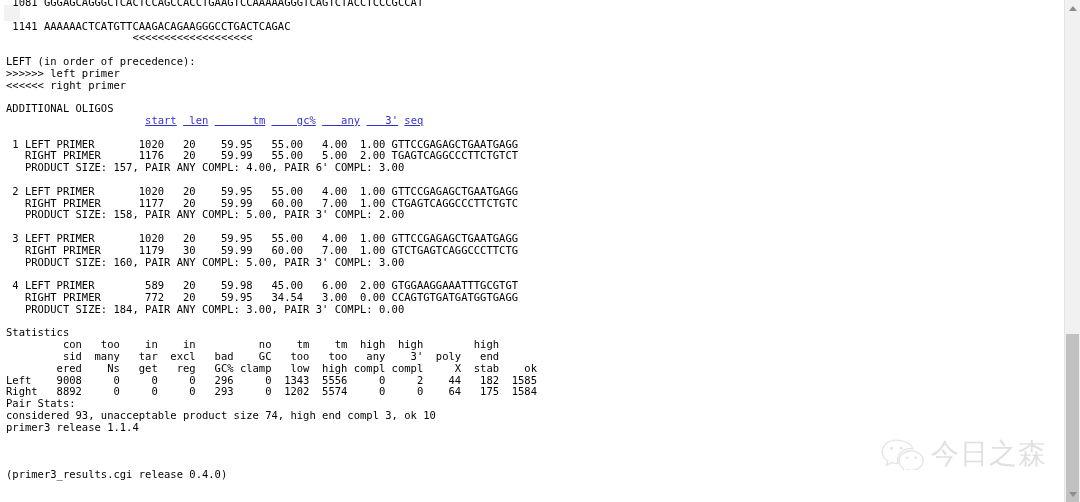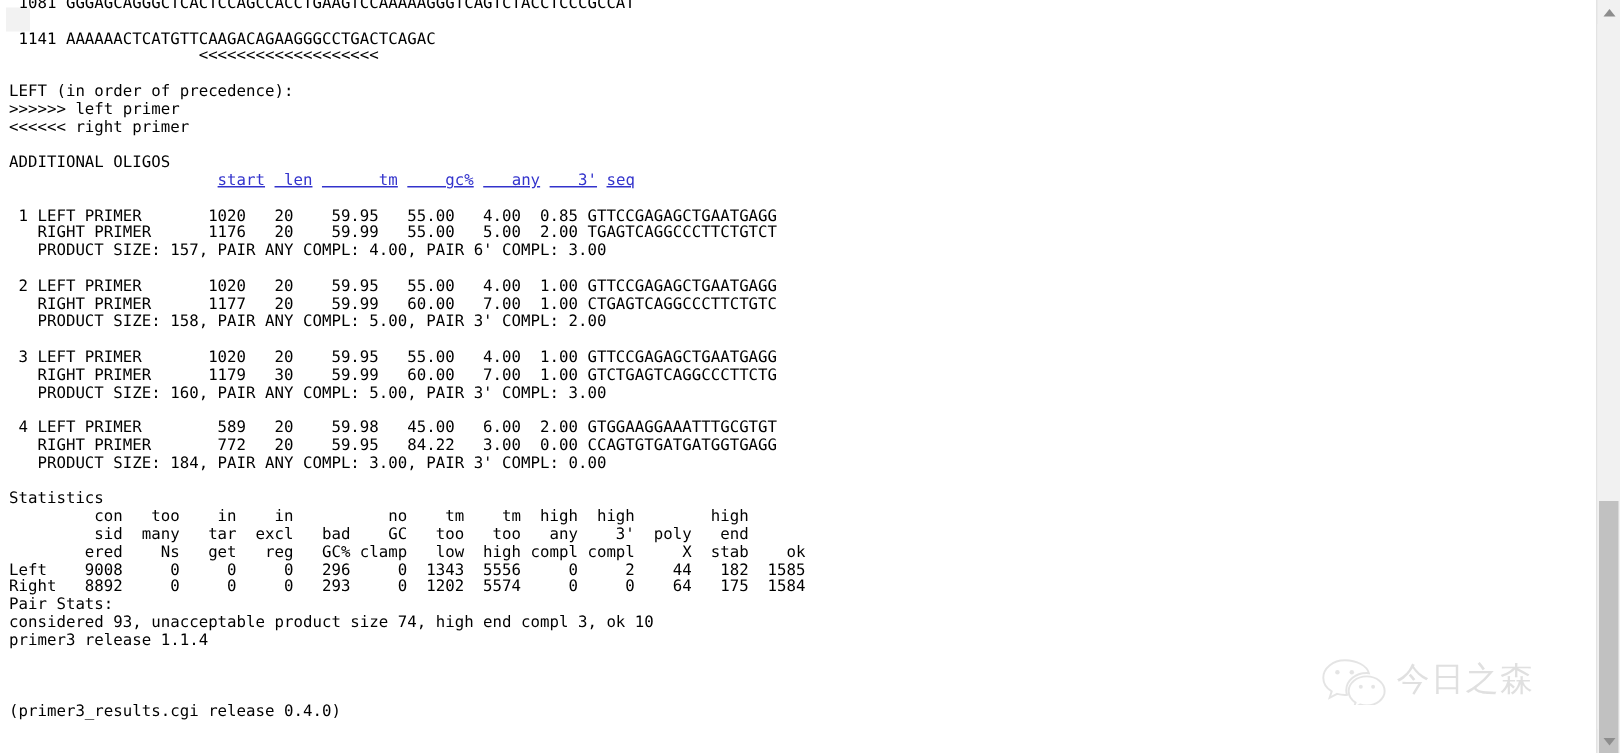--- a/index.html
+++ b/index.html
@@ -65,21 +65,21 @@
     width: 170px;
     height: 44px;
     display: flex;
     align-items: center;
     opacity: 0.30;
     pointer-events: none;
   }
   .watermark svg { display: block; }
   .watermark .wm-text {
     font-family: "DejaVu Sans", "Liberation Sans", sans-serif;
-    font-size: 22px;
+    font-size: 28px;
     color: #9a9a9a;
     margin-left: 7px;
     letter-spacing: 1px;
     line-height: 1;
     white-space: nowrap;
   }
 
   
   .scrollbar {
     position: absolute;
@@ -134,31 +134,31 @@
   <div class="corner-artifact"></div>
 
   <pre class="report"><span> 1081 GGGAGCAGGGCTCACTCCAGCCACCTGAAGTCCAAAAAGGGTCAGTCTACCTCCCGCCAT</span>
 <span class="blank"></span><span> 1141 AAAAAACTCATGTTCAAGACAGAAGGGCCTGACTCAGAC</span>
 <span>                    &lt;&lt;&lt;&lt;&lt;&lt;&lt;&lt;&lt;&lt;&lt;&lt;&lt;&lt;&lt;&lt;&lt;&lt;&lt;</span>
 <span class="blank"></span><span>LEFT (in order of precedence):</span>
 <span>&gt;&gt;&gt;&gt;&gt;&gt; left primer</span>
 <span>&lt;&lt;&lt;&lt;&lt;&lt; right primer</span>
 <span class="blank"></span><span>ADDITIONAL OLIGOS</span>
 <span>                      <span class="hdr">start</span> <span class="hdr"> len</span> <span class="hdr">      tm</span> <span class="hdr">    gc%</span> <span class="hdr">   any</span> <span class="hdr">   3'</span> <span class="hdr">seq</span></span>
-<span class="blank"></span><span> 1 LEFT PRIMER       1020   20    59.95   55.00   4.00  0.85 GTTCCGAGAGCTGAATGAGG</span>
+<span class="blank"></span><span> 1 LEFT PRIMER       1020   20    59.95   55.00   4.00  1.00 GTTCCGAGAGCTGAATGAGG</span>
 <span>   RIGHT PRIMER      1176   20    59.99   55.00   5.00  2.00 TGAGTCAGGCCCTTCTGTCT</span>
 <span>   PRODUCT SIZE: 157, PAIR ANY COMPL: 4.00, PAIR 6' COMPL: 3.00</span>
 <span class="blank"></span><span> 2 LEFT PRIMER       1020   20    59.95   55.00   4.00  1.00 GTTCCGAGAGCTGAATGAGG</span>
 <span>   RIGHT PRIMER      1177   20    59.99   60.00   7.00  1.00 CTGAGTCAGGCCCTTCTGTC</span>
 <span>   PRODUCT SIZE: 158, PAIR ANY COMPL: 5.00, PAIR 3' COMPL: 2.00</span>
 <span class="blank"></span><span> 3 LEFT PRIMER       1020   20    59.95   55.00   4.00  1.00 GTTCCGAGAGCTGAATGAGG</span>
 <span>   RIGHT PRIMER      1179   30    59.99   60.00   7.00  1.00 GTCTGAGTCAGGCCCTTCTG</span>
 <span>   PRODUCT SIZE: 160, PAIR ANY COMPL: 5.00, PAIR 3' COMPL: 3.00</span>
 <span class="blank"></span><span> 4 LEFT PRIMER        589   20    59.98   45.00   6.00  2.00 GTGGAAGGAAATTTGCGTGT</span>
-<span>   RIGHT PRIMER       772   20    59.95   84.22   3.00  0.00 CCAGTGTGATGATGGTGAGG</span>
+<span>   RIGHT PRIMER       772   20    59.95   34.54   3.00  0.00 CCAGTGTGATGATGGTGAGG</span>
 <span>   PRODUCT SIZE: 184, PAIR ANY COMPL: 3.00, PAIR 3' COMPL: 0.00</span>
 <span class="blank"></span><span>Statistics</span>
 <span>         con   too    in    in          no    tm    tm  high  high        high      </span>
 <span>         sid  many   tar  excl   bad    GC   too   too   any    3'  poly   end      </span>
 <span>        ered    Ns   get   reg   GC% clamp   low  high compl compl     X  stab    ok</span>
 <span>Left    9008     0     0     0   296     0  1343  5556     0     2    44   182  1585</span>
 <span>Right   8892     0     0     0   293     0  1202  5574     0     0    64   175  1584</span>
 <span>Pair Stats:</span>
 <span>considered 93, unacceptable product size 74, high end compl 3, ok 10</span>
 <span>primer3 release 1.1.4</span>

